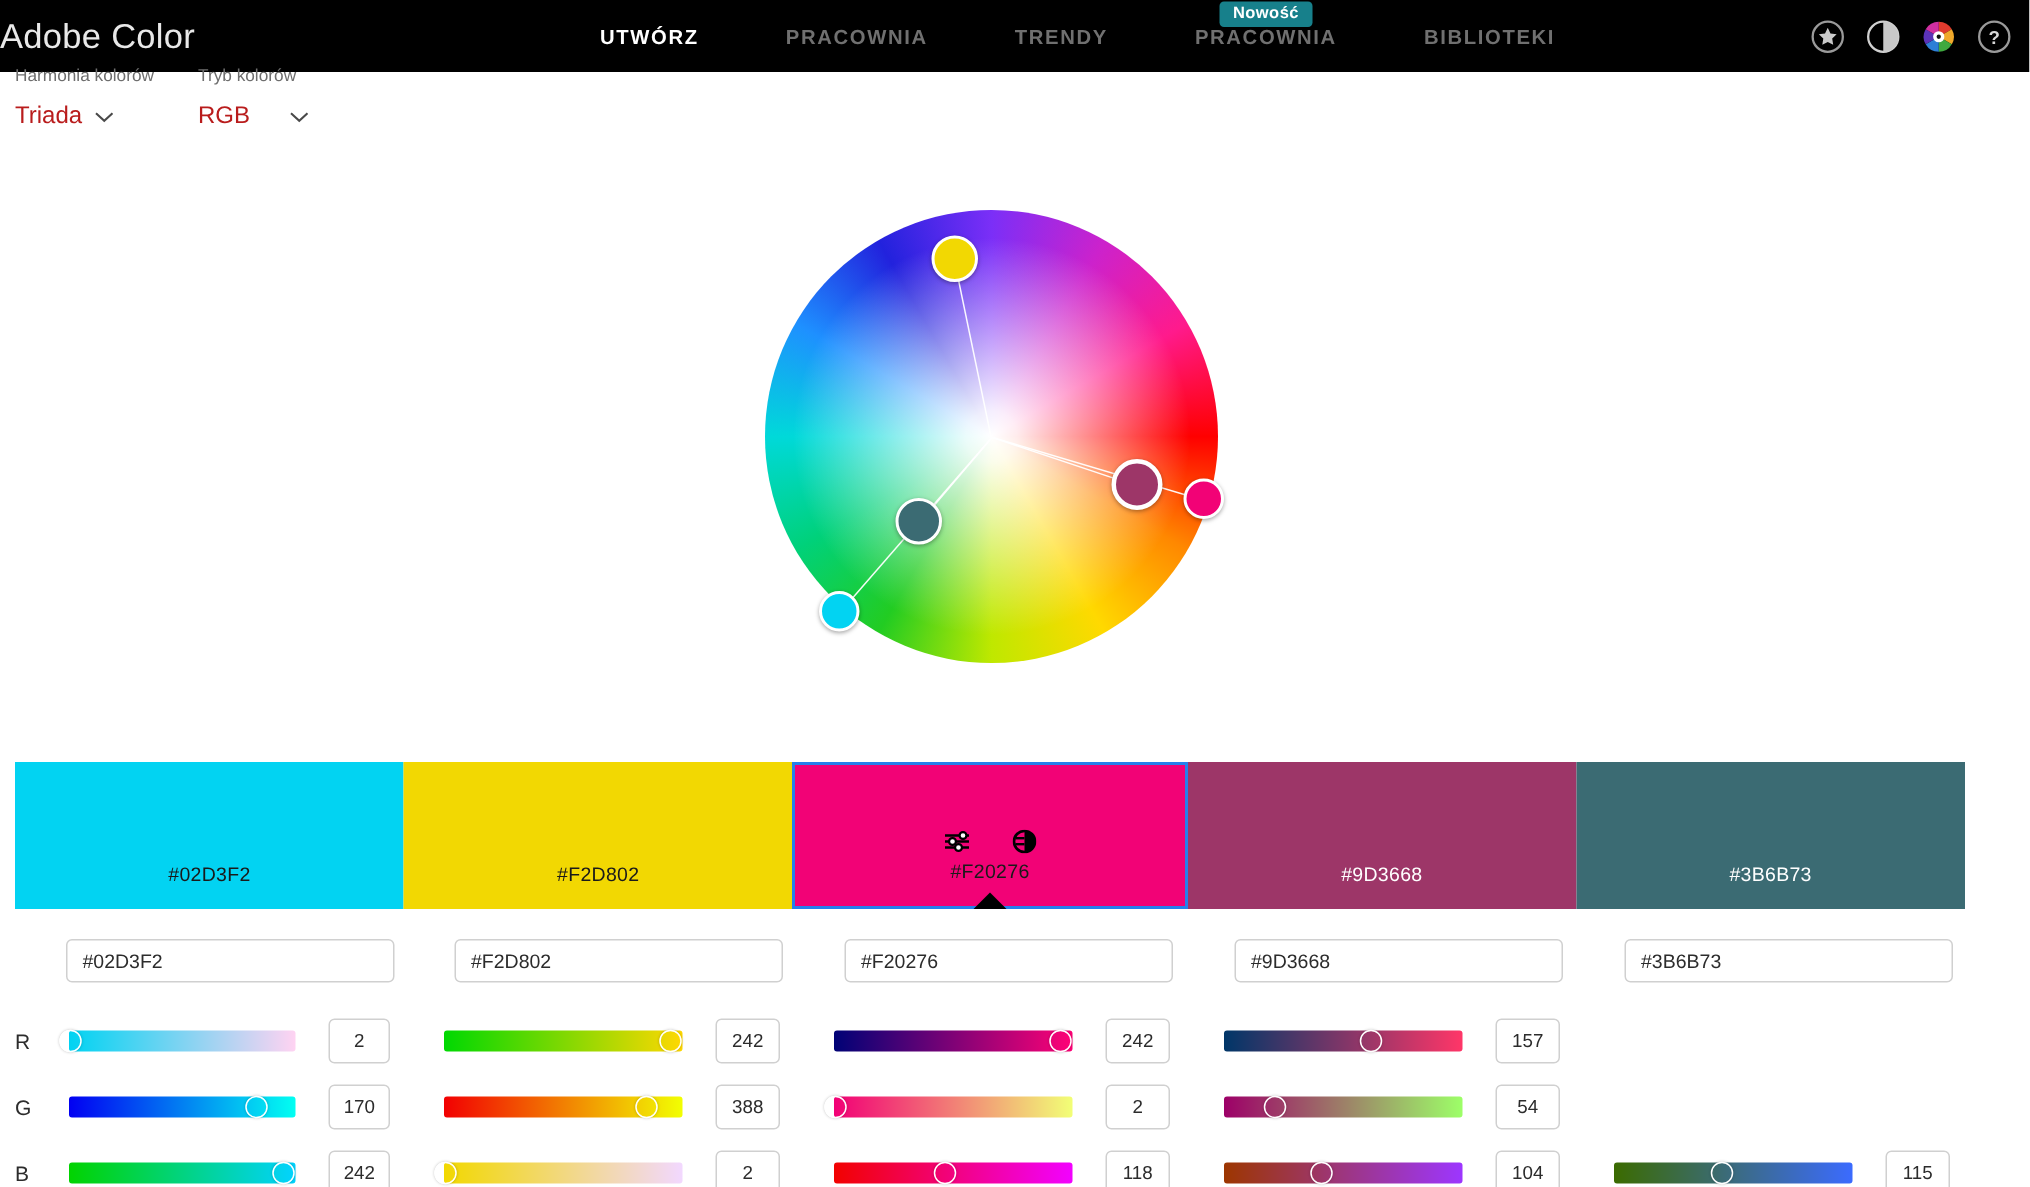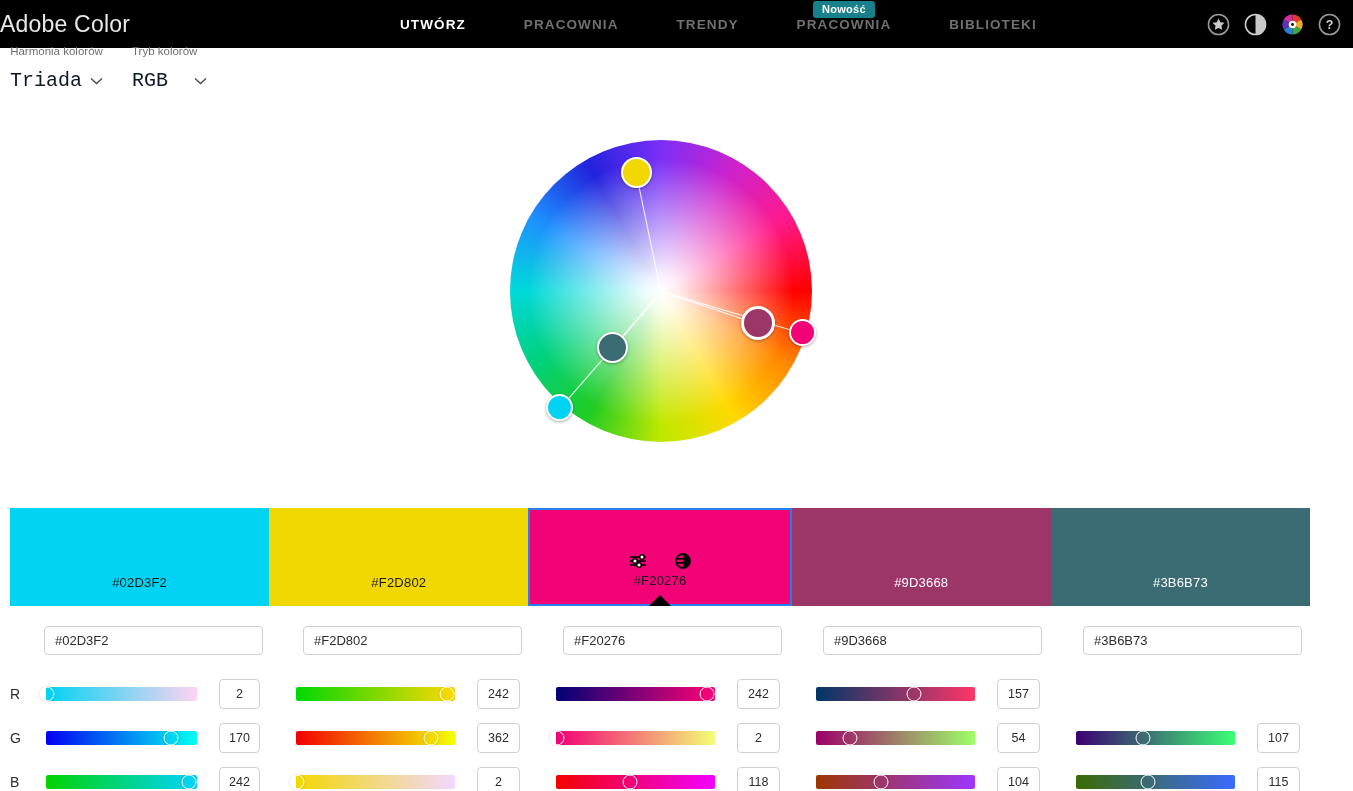--- a/index.html
+++ b/index.html
@@ -89,24 +89,23 @@
     top: -2px;
     white-space: nowrap;
   }
   .ctrl-select {
     display: flex;
     align-items: center;
     margin-top: 11px;
     cursor: pointer;
   }
   .ctrl-value {
-    font-size: 20px;
-    color: #0f172a;
+    font-size: 16px;
+    color: #b91c1c;
     white-space: nowrap;
-    font-family: Liberation Mono, monospace;
   }
   .chev { margin-left: 8px; display:block; }
   .ctrl.c2 .chev { margin-left: 26px; }
 
   
   .wheel-area {
     position: relative;
     height: 340px;
   }
   .wheel {
@@ -483,39 +482,33 @@
         <div class="scell">
           <div class="track" style="background: linear-gradient(to right, rgb(2, 0, 242), rgb(2, 255, 242));">
             <div class="knob" style="left: 82.7451%;"></div>
           </div>
           <div class="numbox">170</div>
         </div>
         <div class="scell">
           <div class="track" style="background: linear-gradient(to right, rgb(242, 0, 2), rgb(242, 255, 2));">
             <div class="knob" style="left: 84.7059%;"></div>
           </div>
-          <div class="numbox">362</div>
+          <div class="numbox">388</div>
         </div>
         <div class="scell">
           <div class="track" style="background: linear-gradient(to right, rgb(242, 0, 118), rgb(242, 255, 118));">
             <div class="knob" style="left: 0.784314%;"></div>
           </div>
           <div class="numbox">2</div>
         </div>
         <div class="scell">
           <div class="track" style="background: linear-gradient(to right, rgb(157, 0, 104), rgb(157, 255, 104));">
             <div class="knob" style="left: 21.1765%;"></div>
           </div>
           <div class="numbox">54</div>
-        </div>
-        <div class="scell">
-          <div class="track" style="background: linear-gradient(to right, rgb(59, 0, 115), rgb(59, 255, 115));">
-            <div class="knob" style="left: 41.9608%;"></div>
-          </div>
-          <div class="numbox">107</div>
         </div>
       </div>
     </div>
     <div class="srow">
       <div class="schan">B</div>
       <div class="scells">
         <div class="scell">
           <div class="track" style="background: linear-gradient(to right, rgb(2, 211, 0), rgb(2, 211, 255));">
             <div class="knob" style="left: 94.902%;"></div>
           </div>

